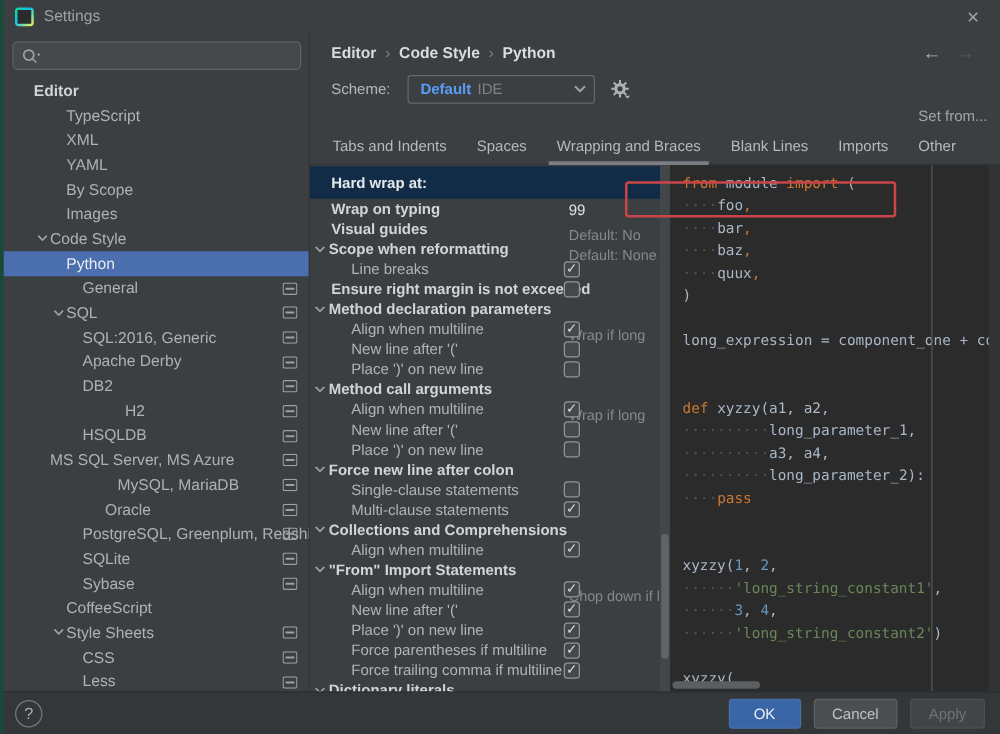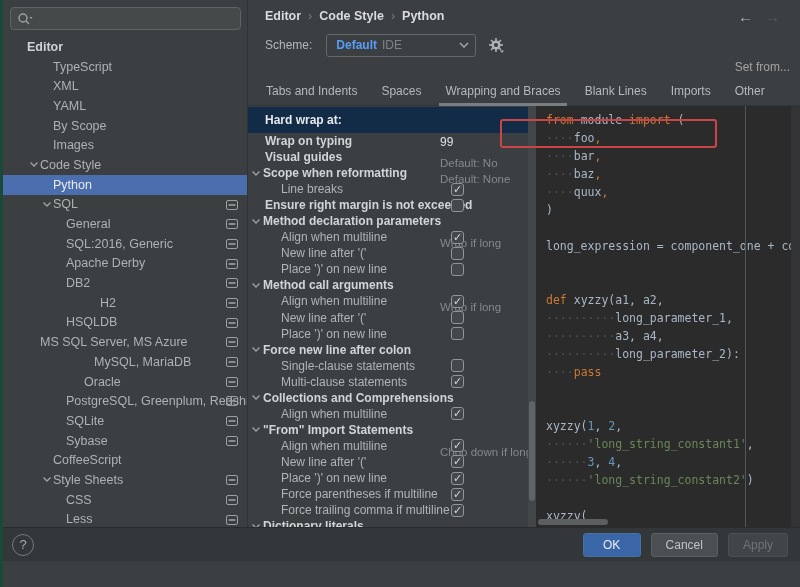--- a/index.html
+++ b/index.html
@@ -57,21 +57,21 @@
 
   
   .content{ flex:1; display:flex; min-height:0; }
   .settings{ width:280px; overflow:hidden; padding-top:1px; }
   .set-row{ height:16.05px; display:flex; align-items:center; position:relative; font-size:12px; }
   .set-row .lbl{ white-space:nowrap; }
   .set-row.top .lbl{ padding-left:17px; font-weight:bold; color:#d2d5d7; }
   .set-row.group .chev{ width:15px; padding-left:4px; display:inline-flex; }
   .set-row.group .lbl{ font-weight:bold; color:#d2d5d7; }
   .set-row.child .lbl{ padding-left:33px; color:#b0b4b6; }
-  .set-row .val{ position:absolute; left:192px; color:#85898b; font-size:11.5px; white-space:nowrap;margin-top:44px; }
+  .set-row .val{ position:absolute; left:207px; color:#85898b; font-size:11.5px; white-space:nowrap;margin-top:44px; }
   .set-row.hardwrap{ height:26px; background:#122c47; }
   .set-row.hardwrap .lbl{ color:#e6e9eb; }
   .set-row.hardwrap .val{ color:#dfe2e4; font-size:12px; }
   .checkbox{ position:absolute; left:203px; width:13px; height:13px; border:1px solid #8f9698; border-radius:3px; background:#44484a; color:#d6dadc; font-size:11px; line-height:11px; text-align:center; }
   .checkbox.checked::before{ content:"\2713"; }
   .hl-rect{ position:absolute; left:252px; top:119px; width:217px; height:29px; border:2px solid #ca4548; border-radius:3px; z-index:40; pointer-events:none; }
 
   .vscroll{ width:8px; background:#434648; position:relative; }
   .vscroll .thumb{ position:absolute; left:1px; width:6px; top:295px; height:100px; background:#5e6467; border-radius:3px; }
 
@@ -91,20 +91,26 @@
   .btn-ok{ background:#3a66a8; color:#eceef0; border:1px solid #45719f; }
   .btn-cancel{ background:#4b4f51; color:#c0c3c4; border:1px solid #5c6062; }
   .btn-apply{ background:#414547; color:#6f7476; border:1px solid #4c5052; }
 </style>
 </head>
 <body>
 
 <div class="window">
   <div class="edge-strip"></div>
 
+  <div class="titlebar">
+    <div class="app-logo"></div>
+    <div class="title-text">Settings</div>
+    <div class="spacer"></div>
+    <div class="close-x">✕</div>
+  </div>
 
   <div class="mid">
     <div class="sidebar">
       <div class="searchbox">
         <svg width="16" height="14" viewBox="0 0 16 14">
           <circle cx="6" cy="6" r="4" fill="none" stroke="#9da1a3" stroke-width="1.4"></circle>
           <line x1="9" y1="9" x2="12" y2="12" stroke="#9da1a3" stroke-width="1.4"></line>
           <path d="M12.5 5 L15.5 5 L14 7 Z" fill="#9da1a3"></path>
         </svg>
       </div>
@@ -131,34 +137,34 @@
             <span class="tree-chevron">
               <svg width="8" height="5" viewBox="0 0 8 5">
                 <path d="M0.5 0.5 L4 4 L7.5 0.5" fill="none" stroke="#9fa3a5" stroke-width="1.3"></path>
               </svg>
             </span>
             <span class="tree-label">Code Style</span>
           </div>
           <div class="tree-row selected" style="padding-left: 53px;">
             <span class="tree-label">Python</span>
           </div>
+          <div class="tree-row" style="padding-left: 66px;">
+            <span class="tree-label">General</span>
+            <svg width="12" height="10" viewBox="0 0 12 10" class="tree-icon">
+              <rect x="0.5" y="0.5" width="11" height="9" rx="1.5" fill="none" stroke="#9da0a3"></rect>
+              <line x1="2.5" y1="5" x2="9.5" y2="5" stroke="#9da0a3" stroke-width="1.6"></line>
+            </svg>
+          </div>
           <div class="tree-row" style="padding-left: 40px;">
             <span class="tree-chevron">
               <svg width="8" height="5" viewBox="0 0 8 5">
                 <path d="M0.5 0.5 L4 4 L7.5 0.5" fill="none" stroke="#9fa3a5" stroke-width="1.3"></path>
               </svg>
             </span>
             <span class="tree-label">SQL</span>
-            <svg width="12" height="10" viewBox="0 0 12 10" class="tree-icon">
-              <rect x="0.5" y="0.5" width="11" height="9" rx="1.5" fill="none" stroke="#9da0a3"></rect>
-              <line x1="2.5" y1="5" x2="9.5" y2="5" stroke="#9da0a3" stroke-width="1.6"></line>
-            </svg>
-          </div>
-          <div class="tree-row" style="padding-left: 66px;">
-            <span class="tree-label">General</span>
             <svg width="12" height="10" viewBox="0 0 12 10" class="tree-icon">
               <rect x="0.5" y="0.5" width="11" height="9" rx="1.5" fill="none" stroke="#9da0a3"></rect>
               <line x1="2.5" y1="5" x2="9.5" y2="5" stroke="#9da0a3" stroke-width="1.6"></line>
             </svg>
           </div>
           <div class="tree-row" style="padding-left: 66px;">
             <span class="tree-label">SQL:2016, Generic</span>
             <svg width="12" height="10" viewBox="0 0 12 10" class="tree-icon">
               <rect x="0.5" y="0.5" width="11" height="9" rx="1.5" fill="none" stroke="#9da0a3"></rect>
               <line x1="2.5" y1="5" x2="9.5" y2="5" stroke="#9da0a3" stroke-width="1.6"></line>

